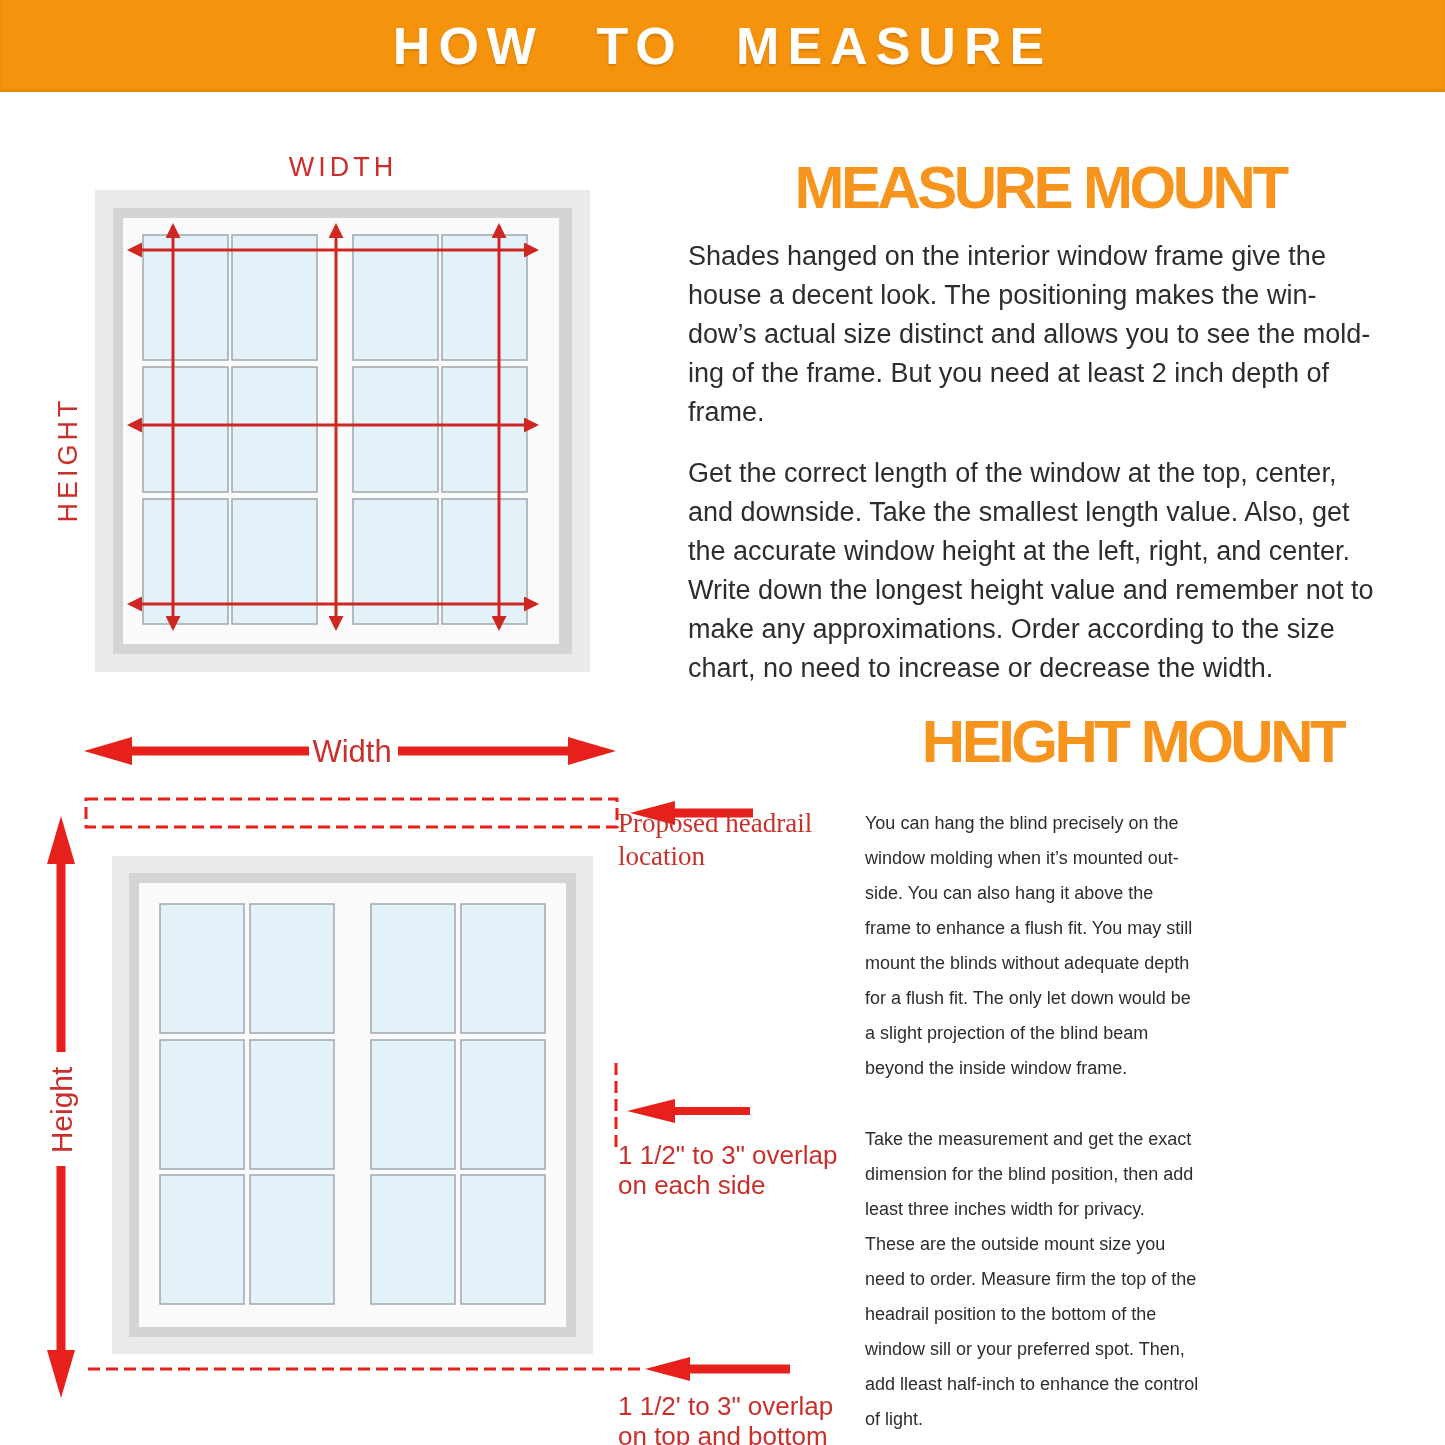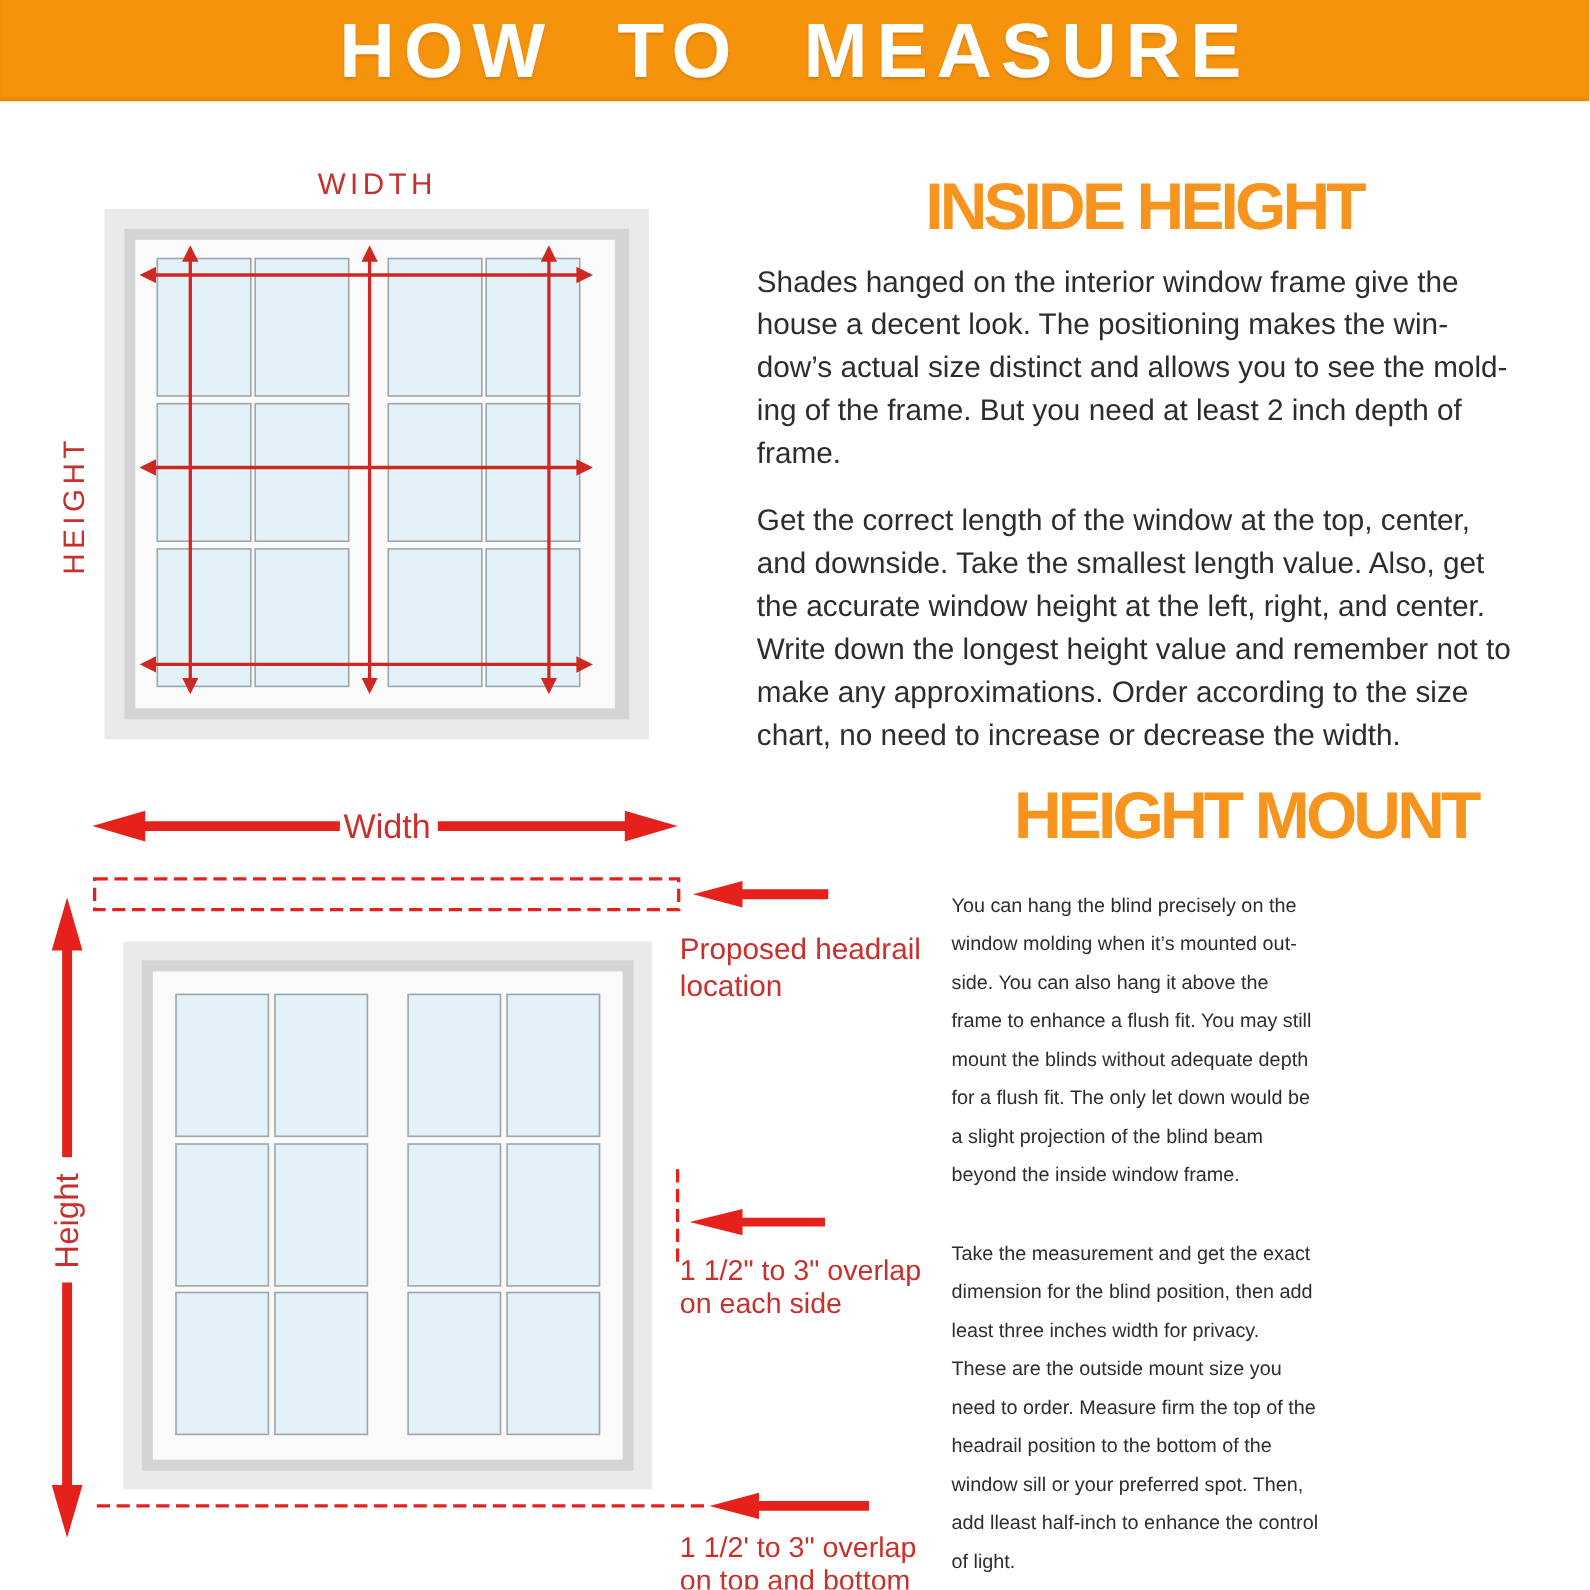--- a/index.html
+++ b/index.html
@@ -17,21 +17,21 @@
   }
   html,body{margin:0;padding:0;}
   body{
     width:1445px;height:1445px;position:relative;background:#ffffff;
     font-family:"Liberation Sans","DejaVu Sans",sans-serif;overflow:hidden;
   }
   .abs{position:absolute;}
   
   #header{left:0;top:0;width:1445px;height:92px;background:var(--header-bg);
     text-align:center;box-shadow:inset 0 -3px 3px rgba(0,0,0,0.07);}
-  #page-title{margin:0;line-height:92px;font-size:70px;font-weight:bold;color:#ffffff;
+  #page-title{margin:0;line-height:92px;font-size:52px;font-weight:bold;color:#ffffff;
     letter-spacing:8px;word-spacing:30px;text-shadow:0 2px 2px rgba(120,60,0,0.25);}
   
   #diagram-layer{left:0;top:0;width:1445px;height:1445px;}
   .frame-outer{fill:var(--frame-outer);}
   .frame-mid{fill:var(--frame-mid);}
   .frame-inner{fill:var(--frame-inner);}
   .pane{fill:var(--pane-blue);stroke:var(--pane-border);stroke-width:1.5;}
   .thin-arrow{stroke:var(--thin-arrow-red);stroke-width:3;fill:none;}
   .marker-head{fill:var(--thin-arrow-red);}
   .thick-arrow{fill:var(--arrow-red);}
@@ -120,25 +120,25 @@
     <polygon class="thick-arrow" points="61,816 75,864 65.5,864 65.5,1052 56.5,1052 56.5,864 47,864"></polygon>
     <polygon class="thick-arrow" points="61,1398 75,1350 65.5,1350 65.5,1166 56.5,1166 56.5,1350 47,1350"></polygon>
     <polygon class="thick-arrow" points="627,1111 675,1099 675,1107 750,1107 750,1115 675,1115 675,1123"></polygon>
     <polygon class="thick-arrow" points="645,1369 690,1357 690,1364.5 790,1364.5 790,1373.5 690,1373.5 690,1381"></polygon>
   </g>
 </svg>
 
 <div class="abs red-label cap-label" style="left:243px;top:152px;width:200px;">WIDTH</div>
 <div class="abs red-label cap-label rot" style="left:-12px;top:444px;width:160px;">HEIGHT</div>
 
-<div class="abs mount-heading" style="left:660px;top:158px;width:760px;">INSIDE HEIGHT</div>
+<div class="abs mount-heading" style="left:660px;top:158px;width:760px;">MEASURE MOUNT</div>
 <div class="abs para para-inside" style="left:668px;top:237px;width:775px;">Shades hanged on the interior window frame give the<br>house a decent look. The positioning makes the win-<br>dow’s actual size distinct and allows you to see the mold-<br>ing of the frame. But you need at least 2 inch depth of<br>frame.</div>
 <div class="abs para para-inside" style="left:668px;top:454px;width:775px;">Get the correct length of the window at the top, center,<br>and downside. Take the smallest length value. Also, get<br>the accurate window height at the left, right, and center.<br>Write down the longest height value and remember not to<br>make any approximations. Order according to the size<br>chart, no need to increase or decrease the width.</div>
 
 <div class="abs mount-heading" style="left:865px;top:712px;width:535px;">HEIGHT MOUNT</div>
 <div class="abs para para-outside" style="left:865px;top:806px;width:575px;">You can hang the blind precisely on the<br>window molding when it’s mounted out-<br>side. You can also hang it above the<br>frame to enhance a flush fit. You may still<br>mount the blinds without adequate depth<br>for a flush fit. The only let down would be<br>a slight projection of the blind beam<br>beyond the inside window frame.</div>
 <div class="abs para para-outside" style="left:865px;top:1122px;width:575px;">Take the measurement and get the exact<br>dimension for the blind position, then add<br>least three inches width for privacy.<br>These are the outside mount size you<br>need to order. Measure firm the top of the<br>headrail position to the bottom of the<br>window sill or your preferred spot. Then,<br>add lleast half-inch to enhance the control<br>of light.</div>
 
 <div class="abs red-label dim-label" style="left:302px;top:734px;width:100px;">Width</div>
 <div class="abs red-label dim-label rot" style="left:-19px;top:1093px;width:162px;font-size:30px;">Height</div>
-<div class="abs note-headrail" style="left:618px;top:847px;width:260px;">Proposed headrail<br>location</div>
+<div class="abs note-headrail" style="left:618px;top:807px;width:260px;font-family:Liberation Serif, serif;">Proposed headrail<br>location</div>
 <div class="abs note" style="left:618px;top:1140px;width:260px;">1 1/2" to 3" overlap<br>on each side</div>
 <div class="abs note" style="left:618px;top:1391px;width:260px;">1 1/2' to 3" overlap<br>on top and bottom</div>
 
 </body></html>

